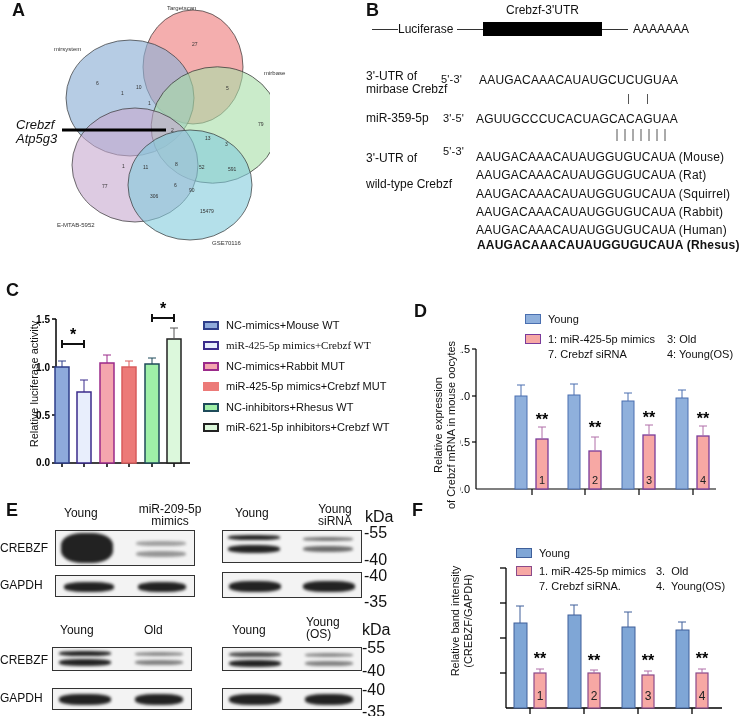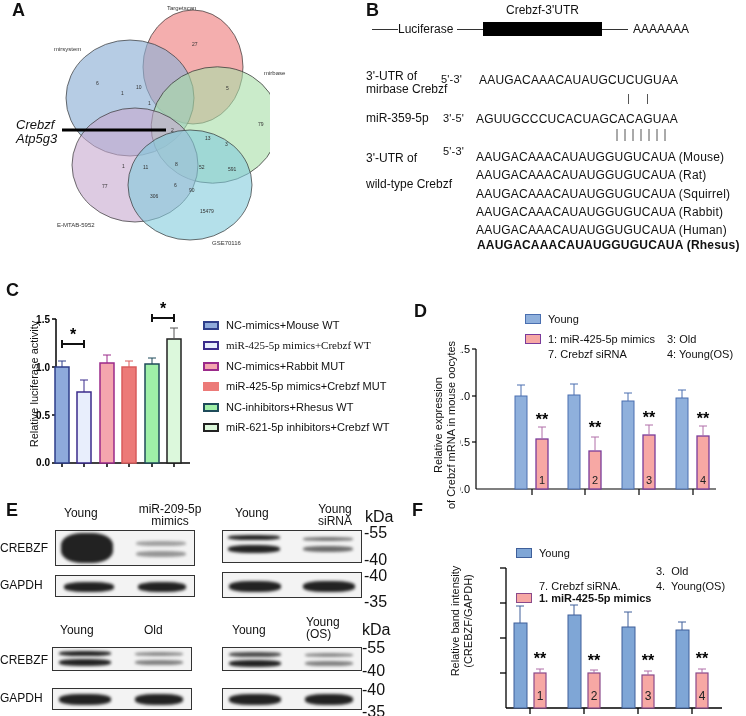--- a/index.html
+++ b/index.html
@@ -405,19 +405,19 @@
     <text x="104" y="106">**</text>
     <text x="158" y="106">**</text>
     <text x="212" y="104">**</text>
   </g>
 </svg>
 
 <div class="leg-row" style="left:516px;top:547px;">
     <span class="sw" style="background:#7fa6d6;border-color:#3f5f9a;width:16px;height:10px;border-width:1.5px;"></span>
     <span>Young</span>
   </div>
-<div class="leg-row" style="left:516px;top:592px;font-weight:bold;">
+<div class="leg-row" style="left:516px;top:565px;">
     <span class="sw" style="background:#f7a8a4;border-color:#8a4a8a;width:16px;height:10px;border-width:1.5px;"></span>
     <span>1. miR-425-5p mimics</span>
   </div>
 <div class="abs" style="left:539px;top:580px;font-size:11px;">7. Crebzf siRNA.</div>
 <div class="abs" style="left:656px;top:565px;font-size:11px;white-space:pre;">3.  Old</div>
 <div class="abs" style="left:656px;top:580px;font-size:11px;white-space:pre;">4.  Young(OS)</div>
 
 </body></html>

